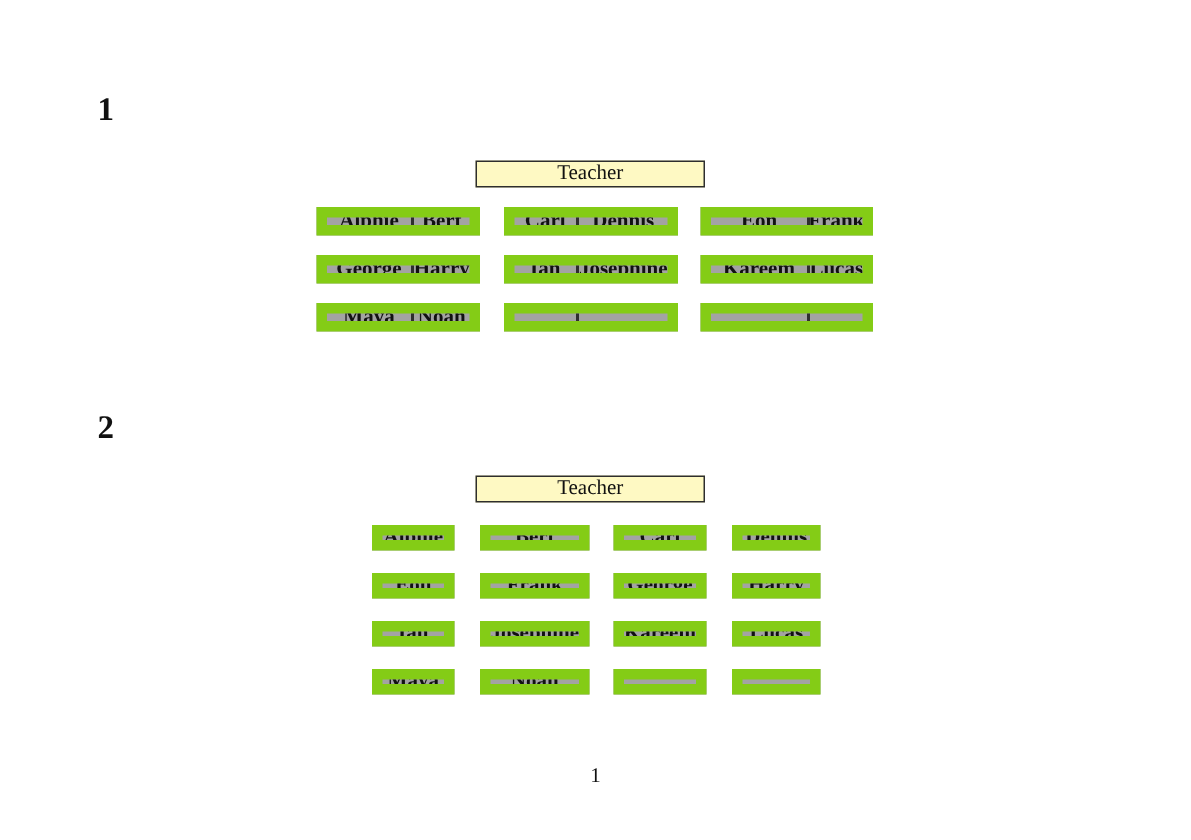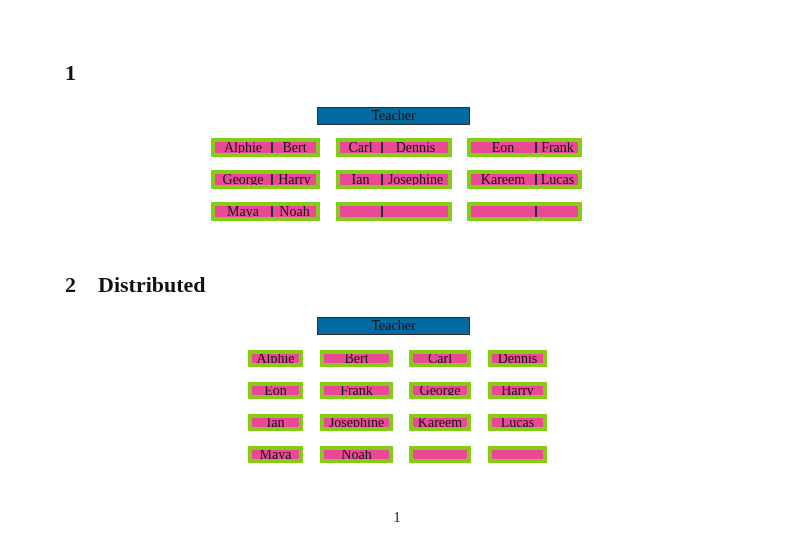--- a/index.html
+++ b/index.html
@@ -19,33 +19,34 @@
     font-weight: bold;
     font-size: 22px;
     line-height: 1;
     color: #111111;
   }
   .heading-num { display: inline-block; width: 33px; }
   .tbox {
     position: absolute;
     box-sizing: border-box;
     border: 1px solid #2e2e2e;
-    background: #0369a1;
+    background: #fef9c3;
     display: flex;
     align-items: center;
     justify-content: center;
     font-size: 14px;
     line-height: 1;
   }
   .desk {
     position: absolute;
     box-sizing: border-box;
-    border: 4px solid #84cc16;
-    background: #ec4899;
-    display: flex;
+    border: 7px solid #84cc16;
+    background: #a3a3a3;
+    display: flex;
+    font-weight: bold;
   }
   .cell {
     box-sizing: border-box;
     height: 100%;
     display: flex;
     align-items: center;
     justify-content: center;
     font-size: 14px;
     line-height: 1;
     flex: 0 0 auto;
@@ -129,21 +130,20 @@
     <div class="cell"></div>
     <div class="cell grow"></div>
   </div>
   <div class="desk s1-deskC s1-row3">
     <div class="cell"></div>
     <div class="cell grow"></div>
   </div>
 
   <div class="heading heading-2">
     <span class="heading-num">2</span>
-    <span>Distributed</span>
   </div>
 
   <div class="tbox s2-teacher">
     <span>Teacher</span>
   </div>
 
   <div class="desk s2-col1 s2-row1">
     <div class="cell grow">Alphie</div>
   </div>
   <div class="desk s2-col2 s2-row1">

